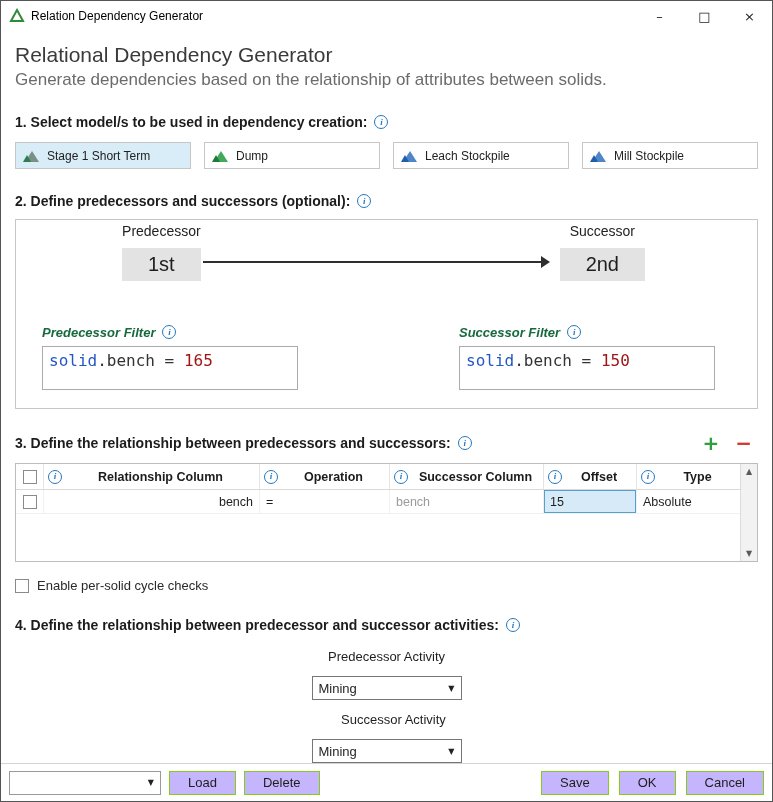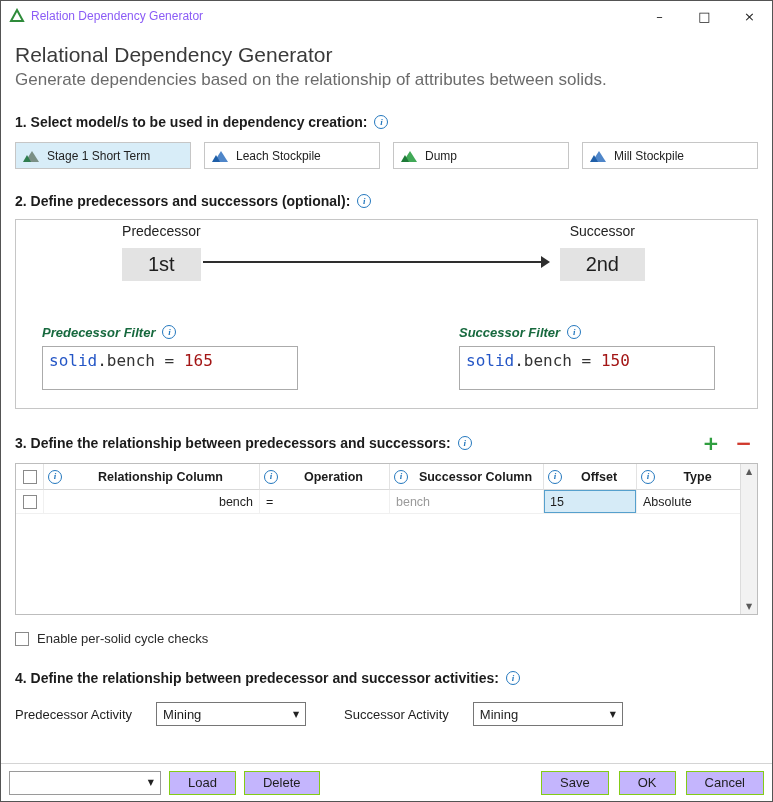--- a/index.html
+++ b/index.html
@@ -9,21 +9,21 @@
     background: #ffffff;
     color: #1e1e1e;
     border: 1px solid #545454;
     display: flex;
     flex-direction: column;
     overflow: hidden;
   }
   
   .titlebar { height: 30px; flex: 0 0 auto; display: flex; align-items: center; padding-left: 8px; }
   .app-icon { width: 16px; height: 16px; margin-right: 6px; flex: 0 0 auto; }
-  .win-title { font-size: 12px; color: #8b5cf6; }
+  .win-title { font-size: 12px; color: #000000; }
   .win-btns { margin-left: auto; display: flex; height: 100%; }
   .win-btn { width: 45px; height: 100%; display: flex; align-items: center; justify-content: center;
              font-size: 13px; color: #222; font-family: "DejaVu Sans", sans-serif; }
   
   .content { flex: 1 1 auto; display: flex; flex-direction: column; padding: 6px 14px 0 14px; overflow: hidden; }
   h1 { font-size: 21px; font-weight: 500; color: #3a3a3a; margin-top: 6px; }
   .subtitle { font-size: 17px; color: #6b6b6b; margin-top: 3px; }
   .sec-heading { font-size: 14px; font-weight: 600; color: #1c1c1c; display: flex; align-items: center; gap: 7px; }
   .mt-sec { margin-top: 24px; }
   .info {
@@ -73,21 +73,21 @@
   .gc.right { justify-content: flex-end; }
   .gc.placeholder { color: #9a9a9a; }
   .cell-selected { background: #d6ebf7; box-shadow: inset 0 0 0 1px #56a0cd; }
   .filler { grid-column: 1 / 7; grid-row: 3; }
   .vscroll { grid-column: 7; grid-row: 1 / 4; background: #f2f2f2; border-left: 1px solid #dcdcdc;
              display: flex; flex-direction: column; justify-content: space-between; align-items: center;
              padding: 3px 0; font-size: 8px; color: #5a5a5a; font-family: "DejaVu Sans", sans-serif; }
   .cb { width: 14px; height: 14px; border: 1px solid #8a8a8a; background: #fff; flex: 0 0 auto; }
   
   .check-row { display: flex; align-items: center; gap: 8px; margin-top: 16px; font-size: 13px; color: #2a2a2a; }
-  .activity-row { display: flex; align-items: center; gap: 24px; margin-top: 16px; font-size: 13px; color: #1e1e1e; }
+  .activity-row { display: flex; align-items: center; gap: 12px; margin-top: 16px; font-size: 13px; color: #1e1e1e; flex-direction: column; }
   .select { border: 1px solid #767676; background: #fff; height: 24px; width: 150px;
             display: flex; align-items: center; padding: 0 6px; font-size: 13px; }
   .select .arr { margin-left: auto; font-size: 8px; color: #222; font-family: "DejaVu Sans", sans-serif; }
   .lbl-gap { margin-left: 14px; }
   
   .footer { margin-top: auto; flex: 0 0 auto; border-top: 1px solid #d4d4d4; height: 38px;
             display: flex; align-items: center; padding: 0 8px; gap: 8px; background: #fff; }
   .btn { border: 1px solid #84cc16; background: #c4b5fd; height: 24px; padding: 0 18px;
          font-size: 13px; display: flex; align-items: center; color: #1e1e1e; }
   .footer-right { margin-left: auto; display: flex; gap: 10px; }
@@ -121,31 +121,31 @@
   <div class="tiles">
     <div class="tile selected">
       <svg width="18" height="16" viewBox="0 0 18 16">
         <polygon points="10,3 17,14 3,14" fill="#7a8f85"></polygon>
         <polygon points="5,7 9,14 1,14" fill="#2f7d4f"></polygon>
       </svg>
       <span>Stage 1 Short Term</span>
     </div>
     <div class="tile">
       <svg width="18" height="16" viewBox="0 0 18 16">
+        <polygon points="10,3 17,14 3,14" fill="#41a957"></polygon>
+        <polygon points="5,7 9,14 1,14" fill="#1e7a38"></polygon>
+      </svg>
+      <span>Dump</span>
+    </div>
+    <div class="tile">
+      <svg width="18" height="16" viewBox="0 0 18 16">
         <polygon points="10,3 17,14 3,14" fill="#4f86c9"></polygon>
         <polygon points="5,7 9,14 1,14" fill="#1f5fa8"></polygon>
       </svg>
       <span>Leach Stockpile</span>
-    </div>
-    <div class="tile">
-      <svg width="18" height="16" viewBox="0 0 18 16">
-        <polygon points="10,3 17,14 3,14" fill="#41a957"></polygon>
-        <polygon points="5,7 9,14 1,14" fill="#1e7a38"></polygon>
-      </svg>
-      <span>Dump</span>
     </div>
     <div class="tile">
       <svg width="18" height="16" viewBox="0 0 18 16">
         <polygon points="10,3 17,14 3,14" fill="#4f86c9"></polygon>
         <polygon points="5,7 9,14 1,14" fill="#1f5fa8"></polygon>
       </svg>
       <span>Mill Stockpile</span>
     </div>
   </div>
 

